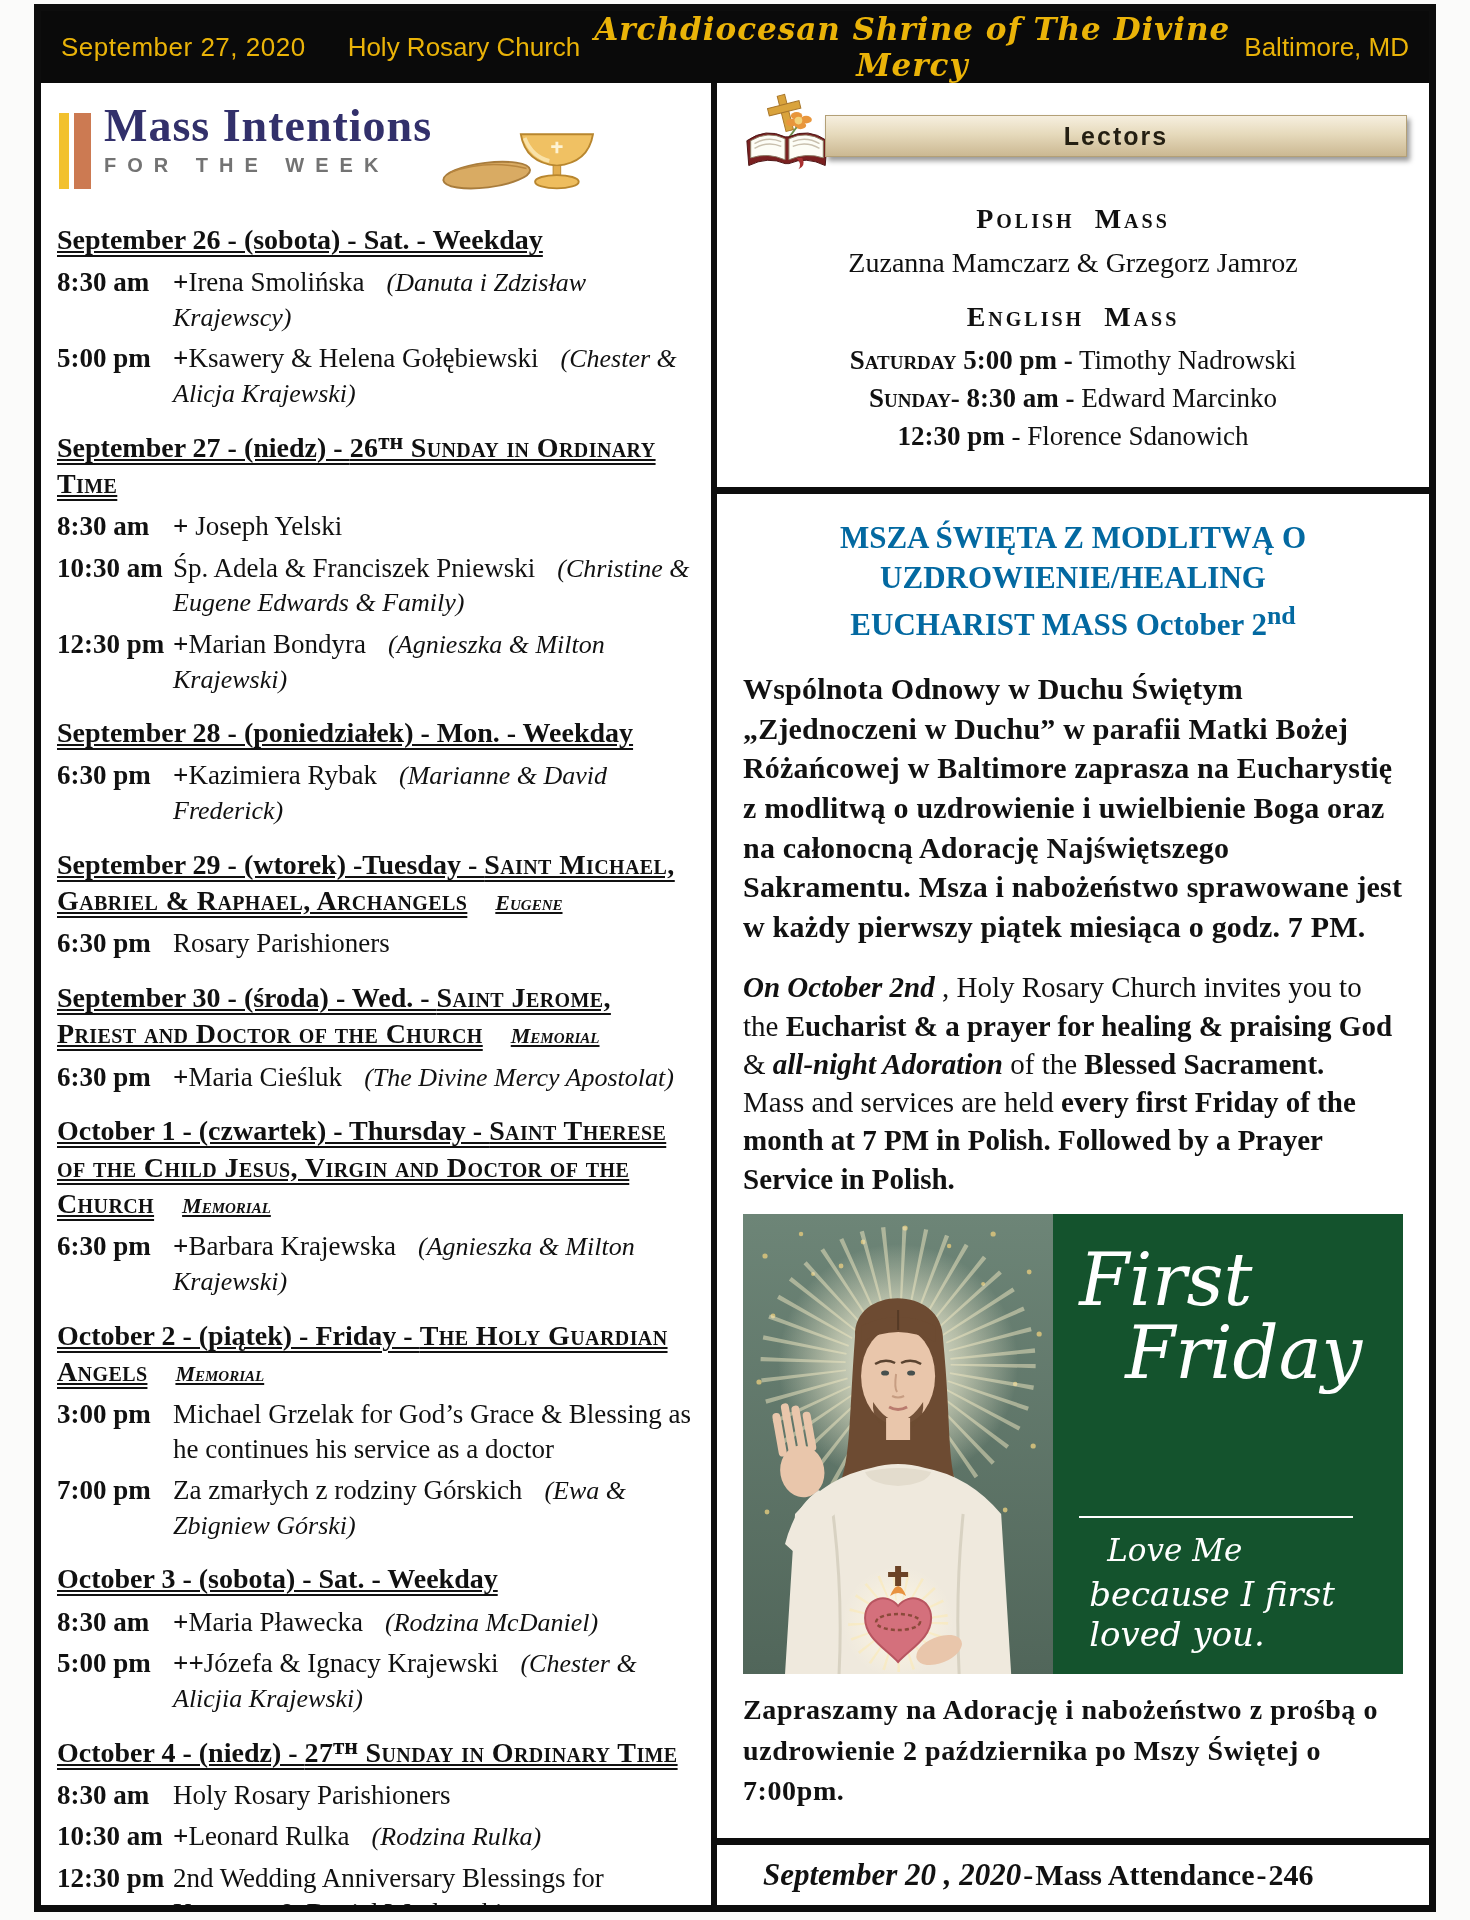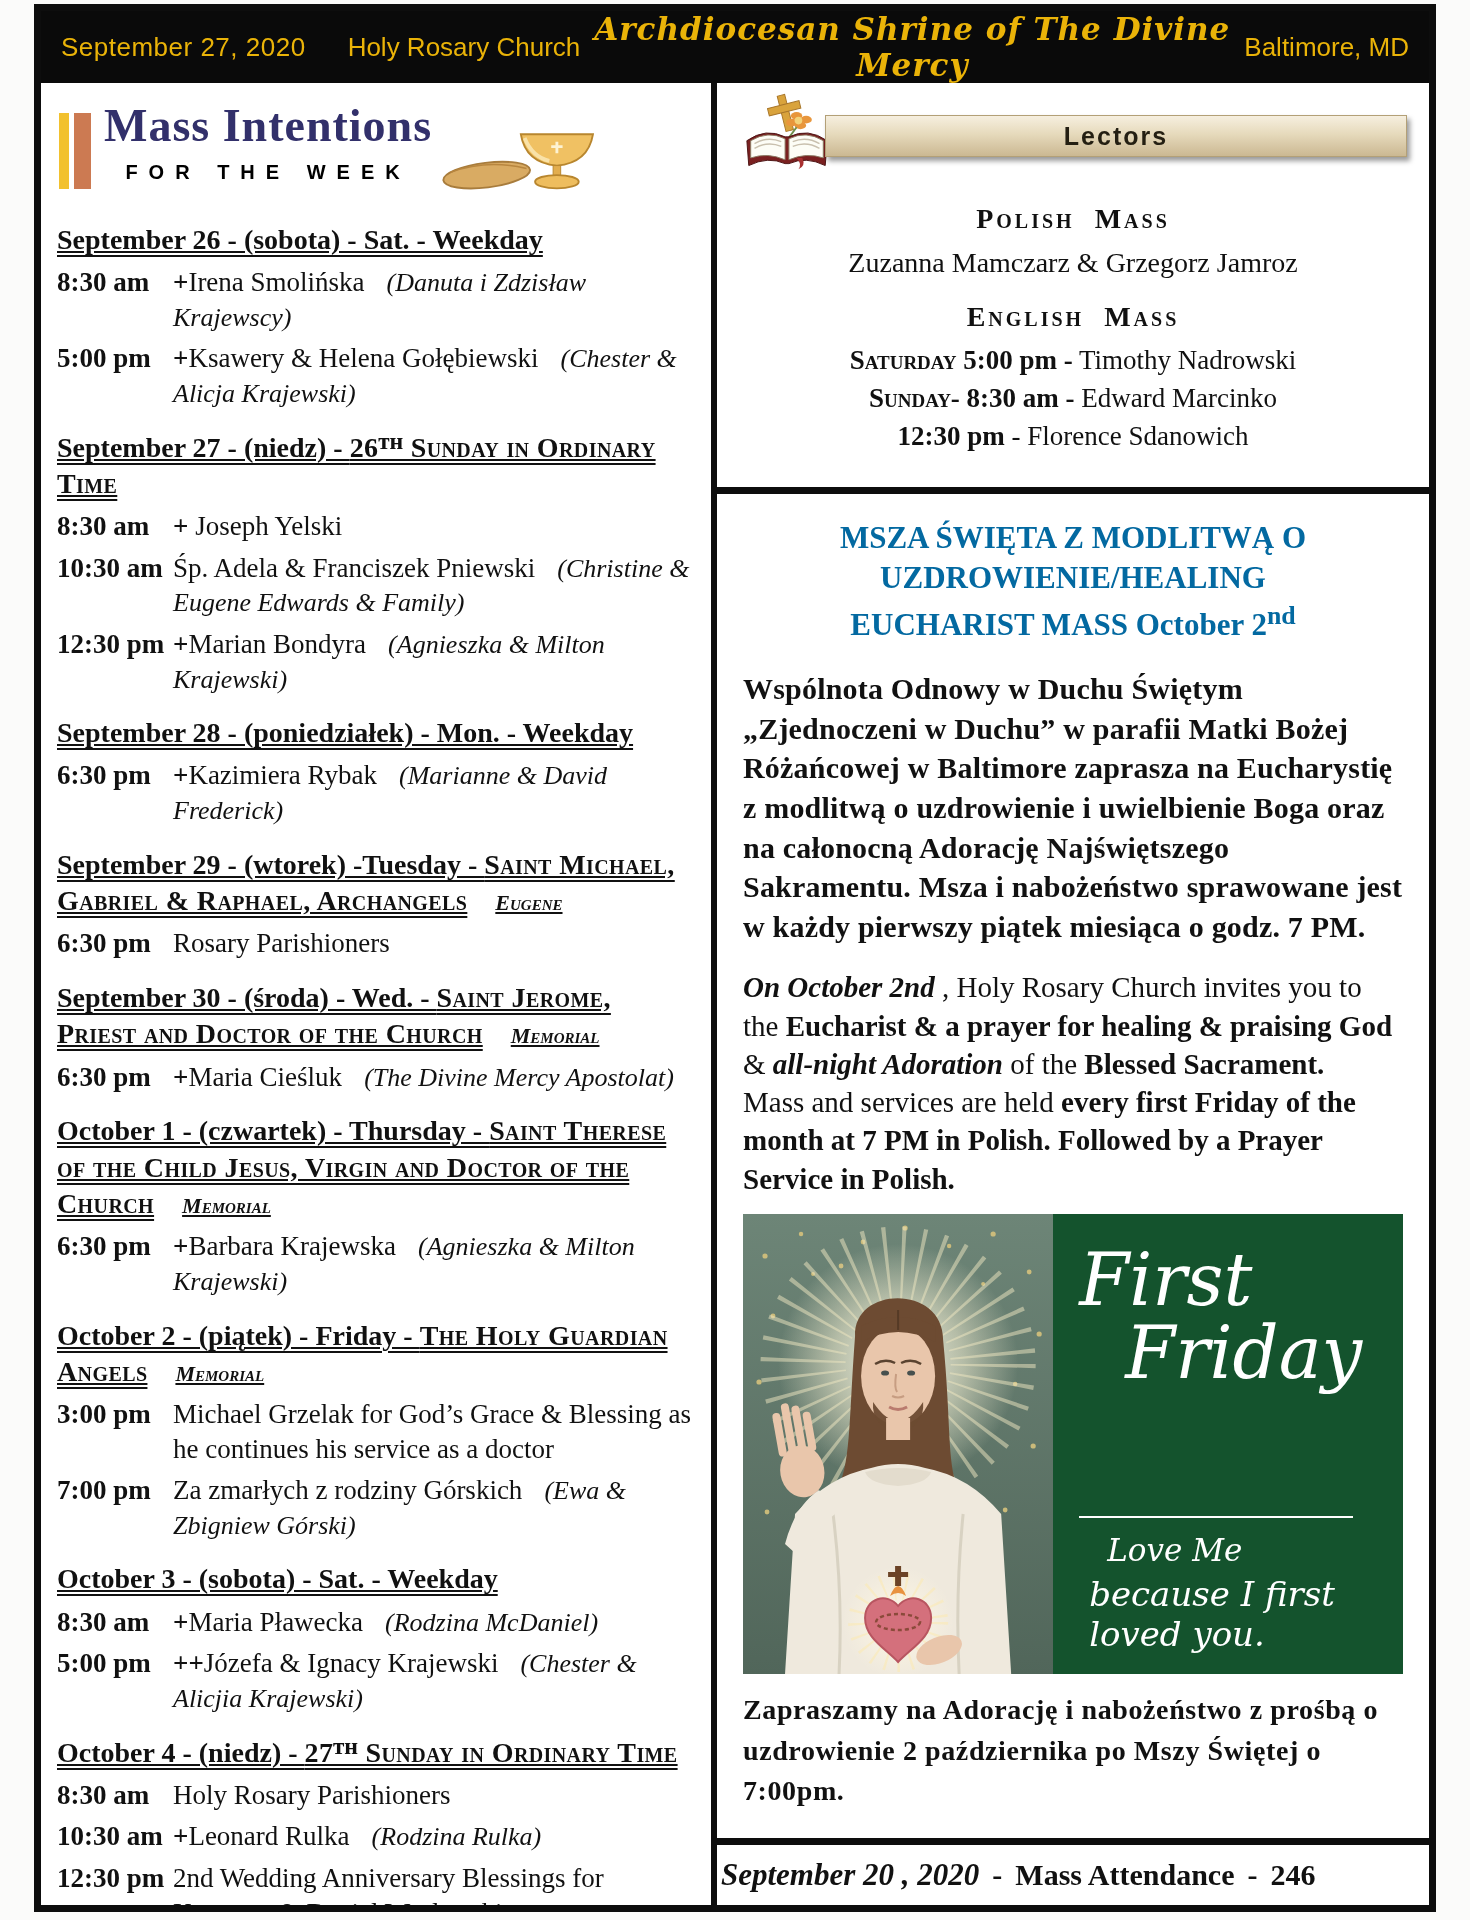--- a/index.html
+++ b/index.html
@@ -28,21 +28,21 @@
     padding:8px 14px 0 16px;overflow:hidden;
   }
   .col-right{flex:1;display:flex;flex-direction:column;min-width:0;}
   
   .mi-logo{display:flex;align-items:flex-start;margin:12px 0 6px 2px;height:100px;}
   .mi-bars{display:flex;gap:5px;margin-top:10px;}
   .bar-yellow{width:10px;height:76px;background:#f2c12e;}
   .bar-orange{width:17px;height:76px;background:#cc7a52;}
   .mi-text{margin-left:13px;}
   .mi-title{font:700 46px "Liberation Serif",serif;color:#32306b;line-height:1;letter-spacing:1px;}
-  .mi-sub{font:700 20px "Liberation Sans",sans-serif;color:#000000;letter-spacing:11px;margin-top:12px;white-space:nowrap;text-align:center;}
+  .mi-sub{font:700 20px "Liberation Sans",sans-serif;color:#737373;letter-spacing:11px;margin-top:5px;white-space:nowrap;}
   .mi-chalice{margin-left:2px;margin-top:18px;}
   
   .day-heading{font:700 28px "Liberation Serif",serif;margin:19px 0 5px;line-height:1.3;text-decoration:underline;}
   .day-underline{text-decoration:underline;text-decoration-thickness:2px;text-underline-offset:6px;}
   .day-caps{font-variant:small-caps;letter-spacing:.4px;}
   .day-tag{font:italic 700 22px "Liberation Serif",serif;font-variant:small-caps;margin-left:28px;}
   .intent-row{display:flex;margin:7px 0;line-height:1.28;}
   .intent-time{flex:0 0 116px;font-weight:700;font-size:27px;}
   .intent-body{flex:1;font-size:27px;}
   .intent-cross{font-weight:600;}
@@ -78,21 +78,21 @@
     padding:30px 26px 20px;box-sizing:border-box;
     font-family:"DejaVu Serif",serif;font-style:italic;
   }
   .ff-first{font-size:72px;line-height:1.02;}
   .ff-friday{font-size:72px;line-height:1.02;margin-left:46px;}
   .ff-line{border-top:2px solid #fff;width:92%;margin-top:auto;}
   .ff-love{font-size:31px;margin:14px 0 0 28px;}
   .ff-because{font-size:34px;margin:6px 0 0 10px;}
   
   .adoration{font-weight:700;font-size:28px;line-height:1.45;letter-spacing:.6px;margin:16px 0 12px;}
-  .attendance{flex:0 0 60px;display:flex;align-items:center;padding:0 4px;gap:13px;font-weight:700;font-size:30px;}
+  .attendance{flex:0 0 60px;display:flex;align-items:center;padding:0 26px;gap:2px;font-weight:700;font-size:30px;margin-left:20px;}
   .att-date{font-style:italic;font-size:31px;}
 </style>
 </head>
 <body>
 
 <div class="page">
 
   <div class="header-bar">
     <span class="header-date">September 27, 2020</span>
     <span class="header-church">Holy Rosary Church</span>

